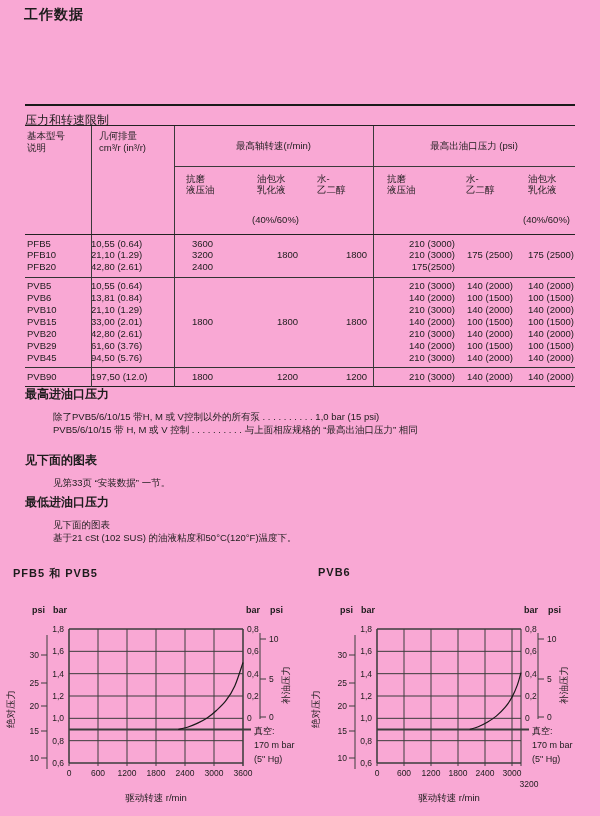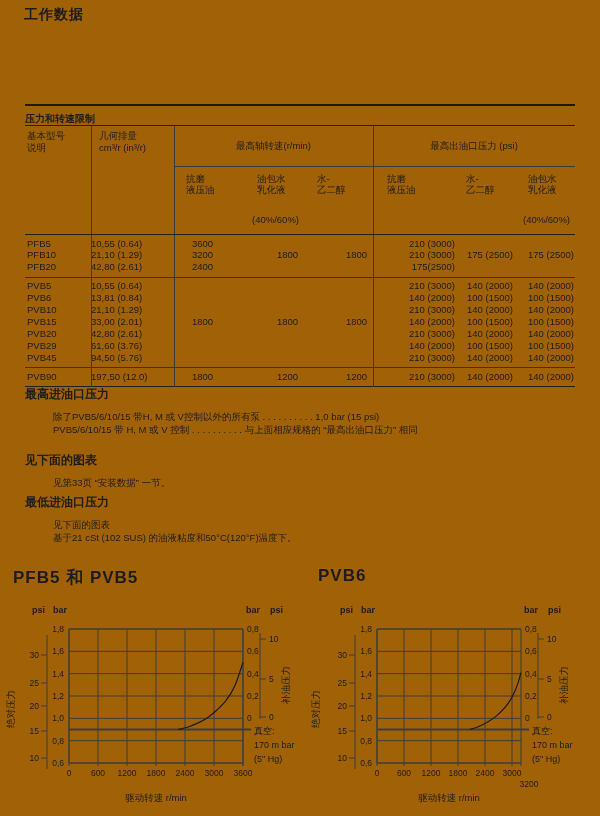--- a/index.html
+++ b/index.html
@@ -1,21 +1,21 @@
 <!DOCTYPE html>
 <html><head>
 <meta charset="utf-8">
 <style>
   html,body{margin:0;padding:0;background:#e8e8e8;}
-  .page{position:relative;width:600px;height:816px;background:#a16207;
+  .page{position:relative;width:600px;height:816px;background:#f9a8d4;
         font-family:"Liberation Sans",sans-serif;color:#1c1c1c;overflow:hidden;}
   .abs{position:absolute;}
   .doc-title{left:24px;top:6px;font-size:14px;font-weight:bold;letter-spacing:1px;}
   .top-rule{left:25px;top:104px;width:550px;height:2px;background:#1a1a1a;}
-  .tbl-label{left:25px;top:112px;font-size:10px;font-weight:bold;}
+  .tbl-label{left:25px;top:112px;font-size:12px;font-weight:normal;}
 
   .tbl-wrap{left:25px;top:125px;width:550px;border-top:1.5px solid #222;}
   .vline{position:absolute;top:0;bottom:0;width:1px;background:#3a3a3a;}
   .t-header{position:relative;height:108px;border-bottom:1.5px solid #222;font-size:9.5px;}
   .t-header .h{position:absolute;line-height:11px;}
   .h-partial{position:absolute;left:149px;right:0;top:40px;height:1px;background:#3a3a3a;}
   .grp{text-align:center;}
   .sub span{display:block;}
   .t-body{border-bottom:1.5px solid #222;}
   .t-group{padding:2.5px 0 3.5px 0;border-bottom:1px solid #333;}
@@ -25,21 +25,21 @@
   .t-cell{white-space:nowrap;}
   .c-model{padding-left:2px;}   .c-disp{}
   .c-s1{padding-left:18px;}     .c-s2{padding-left:30px;}   .c-s3{padding-left:40px;}
   .c-p1{text-align:right;}     .c-p2{padding-left:12px;}   .c-p3{padding-left:7px;}
 
   .note{left:25px;width:550px;}
   .note-title{font-size:12px;font-weight:bold;margin-bottom:7px;}
   .note-line{font-size:9.5px;line-height:13px;white-space:nowrap;padding-left:28px;}
 
   .chart{top:563px;width:300px;height:253px;}
-  .chart-title{position:absolute;left:13px;top:3px;font-size:17px;font-weight:bold;letter-spacing:1px;text-align:right;}
+  .chart-title{position:absolute;left:13px;top:3px;font-size:11px;font-weight:bold;letter-spacing:1px;text-align:right;}
   .chart svg{position:absolute;left:0;top:32px;}
 </style>
 </head>
 <body>
 
 <div class="page">
 
   <div class="abs doc-title">工作数据</div>
   <div class="abs top-rule"></div>
   <div class="abs tbl-label">压力和转速限制</div>

